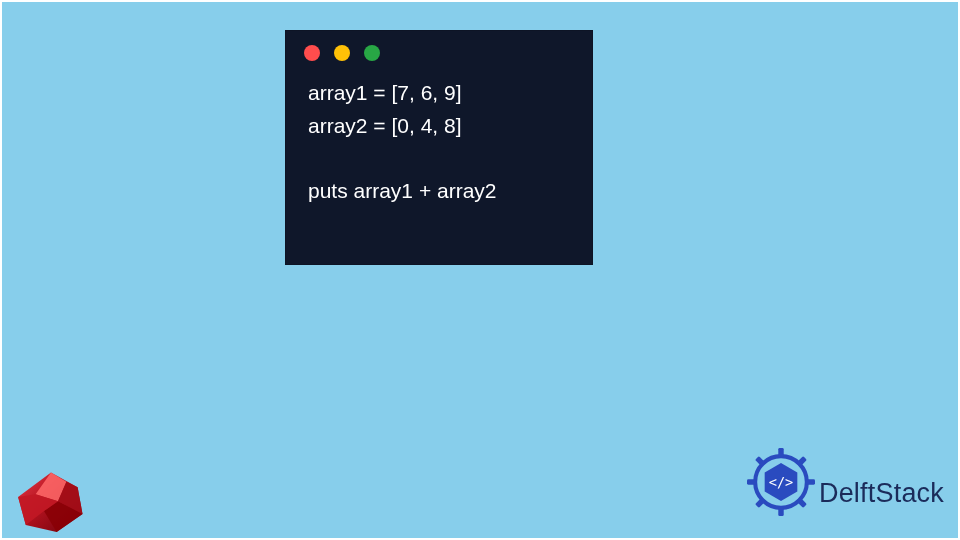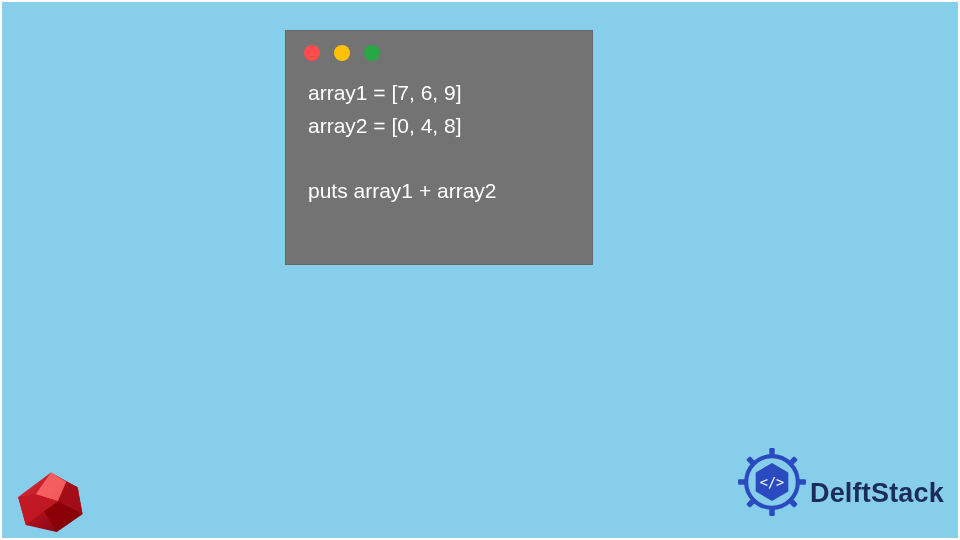--- a/index.html
+++ b/index.html
@@ -18,21 +18,21 @@
     height: 536px;
     background: #87ceeb;
     overflow: hidden;
   }
   .code-window {
     position: absolute;
     top: 28px;
     left: 283px;
     width: 308px;
     height: 235px;
-    background: #737373;
+    background: #0f172a;
     border: 1px solid rgba(0,0,0,0.1);
   }
   .dots {
     display: flex;
     gap: 14px;
     padding: 14px 18px 8px 18px;
   }
   .dot {
     width: 16px;
     height: 16px;
@@ -65,21 +65,21 @@
     gap: 4px;
   }
   .brand-badge {
     width: 68px;
     height: 68px;
     position: relative;
   }
   .brand-text {
     font-size: 27px;
     color: #1b2b5a;
-    font-weight: 700;
+    font-weight: 400;
     letter-spacing: 0.2px;
     margin-top: 22px;
   }
 </style>
 </head>
 <body>
 
 <div class="canvas">
 
   <div class="code-window">

